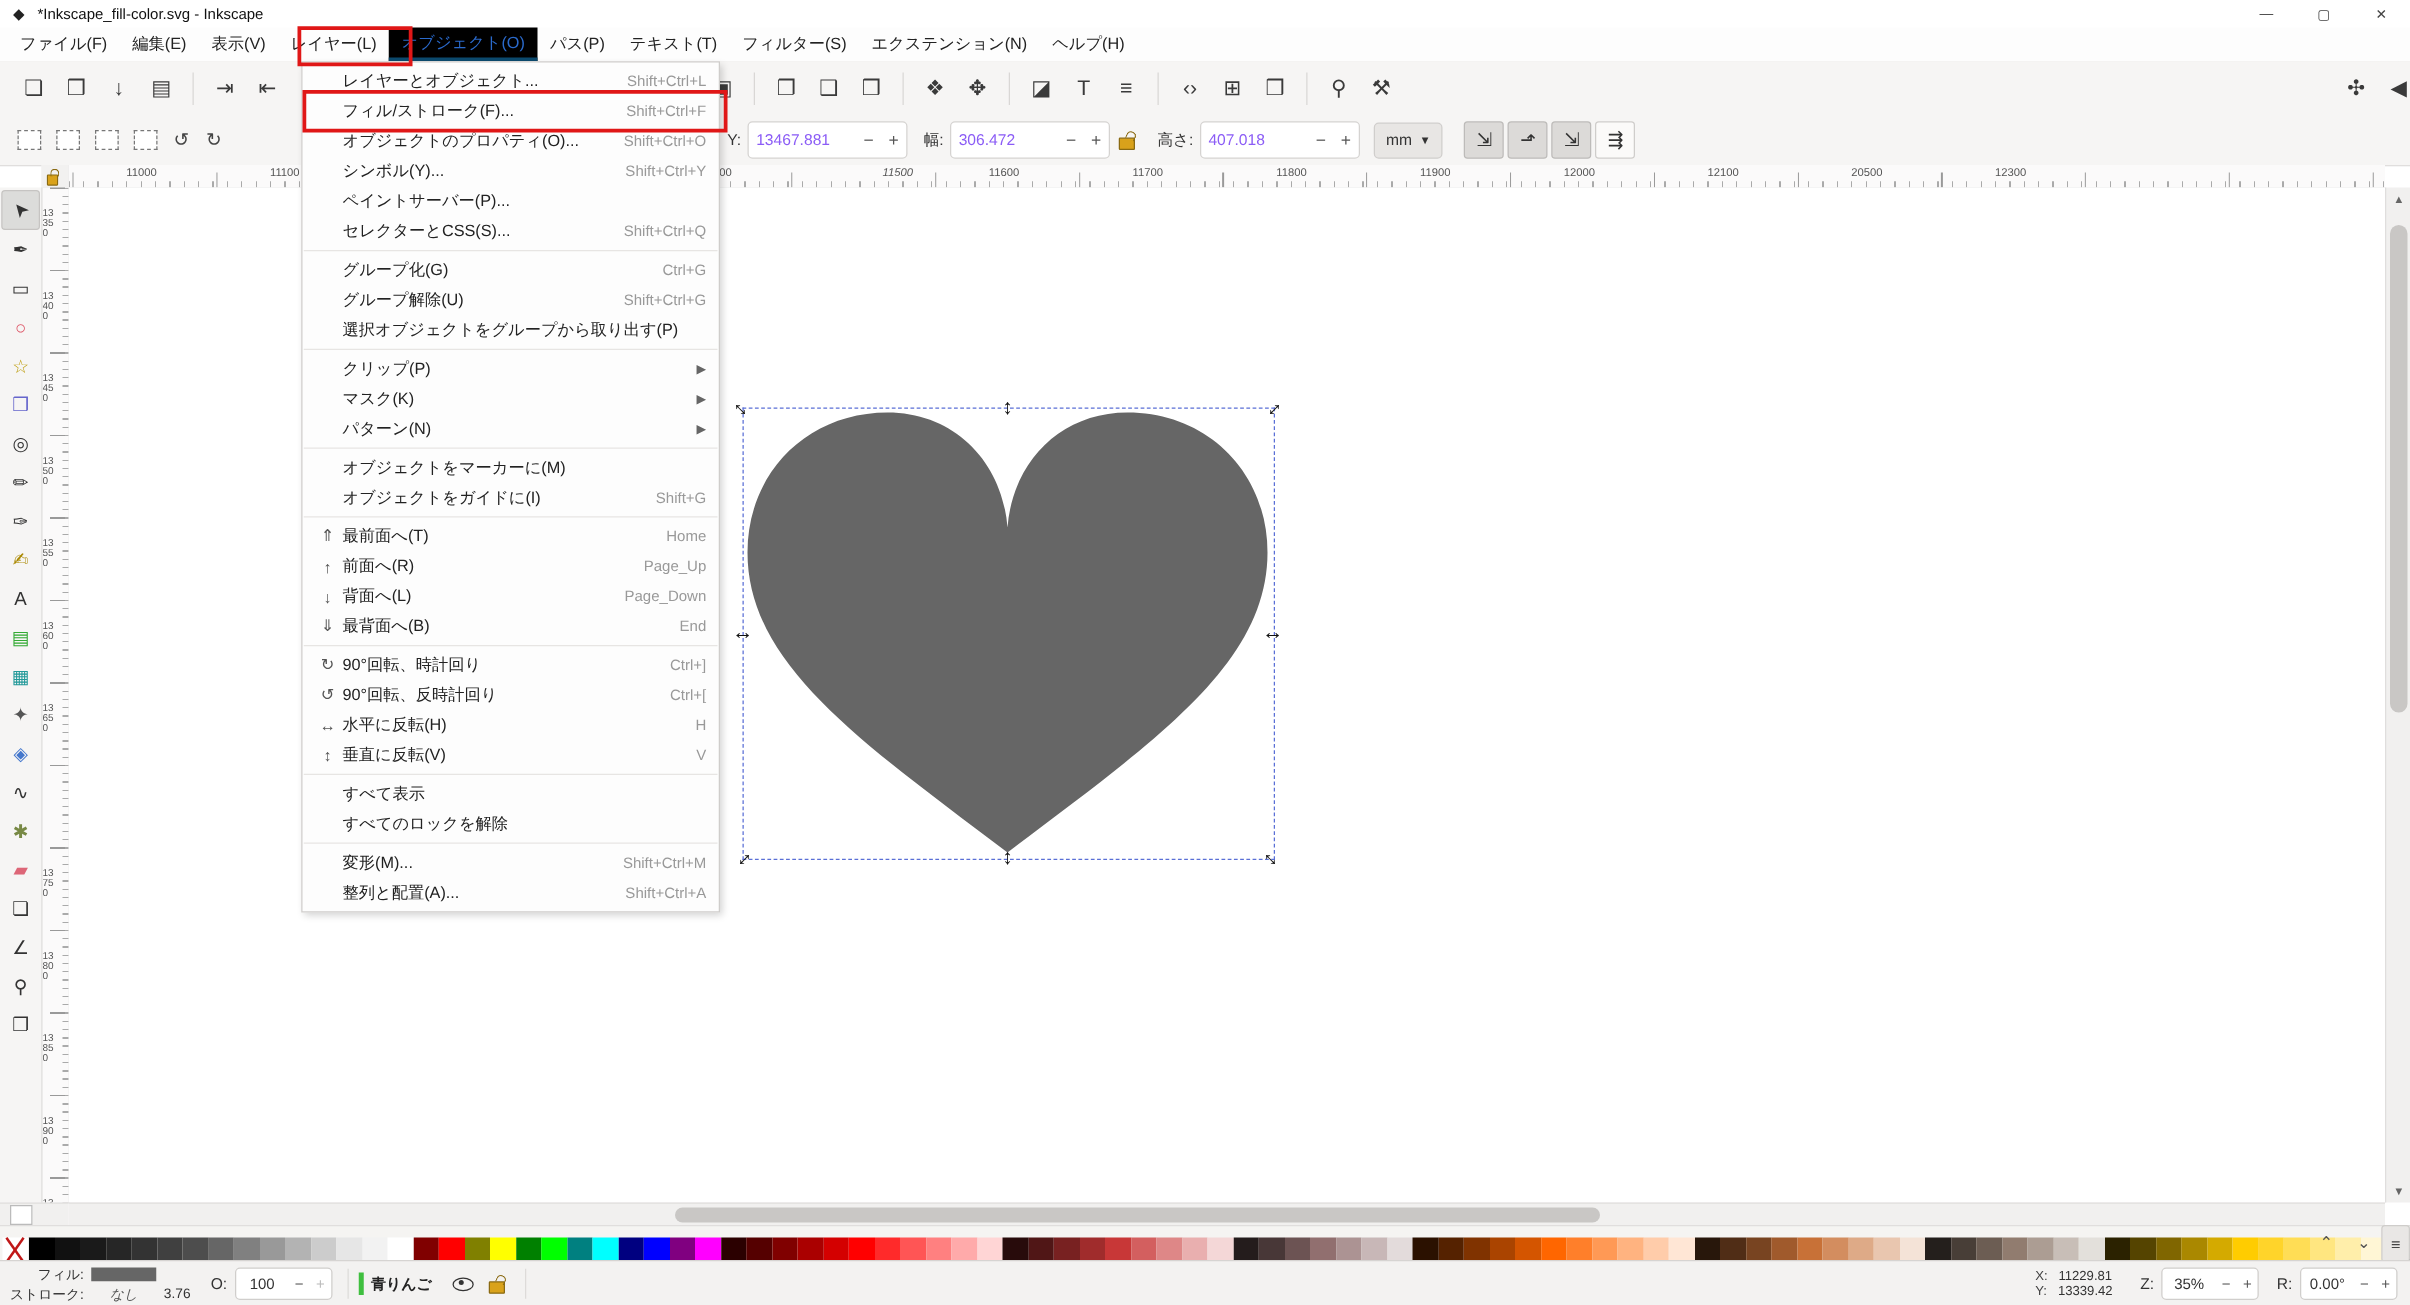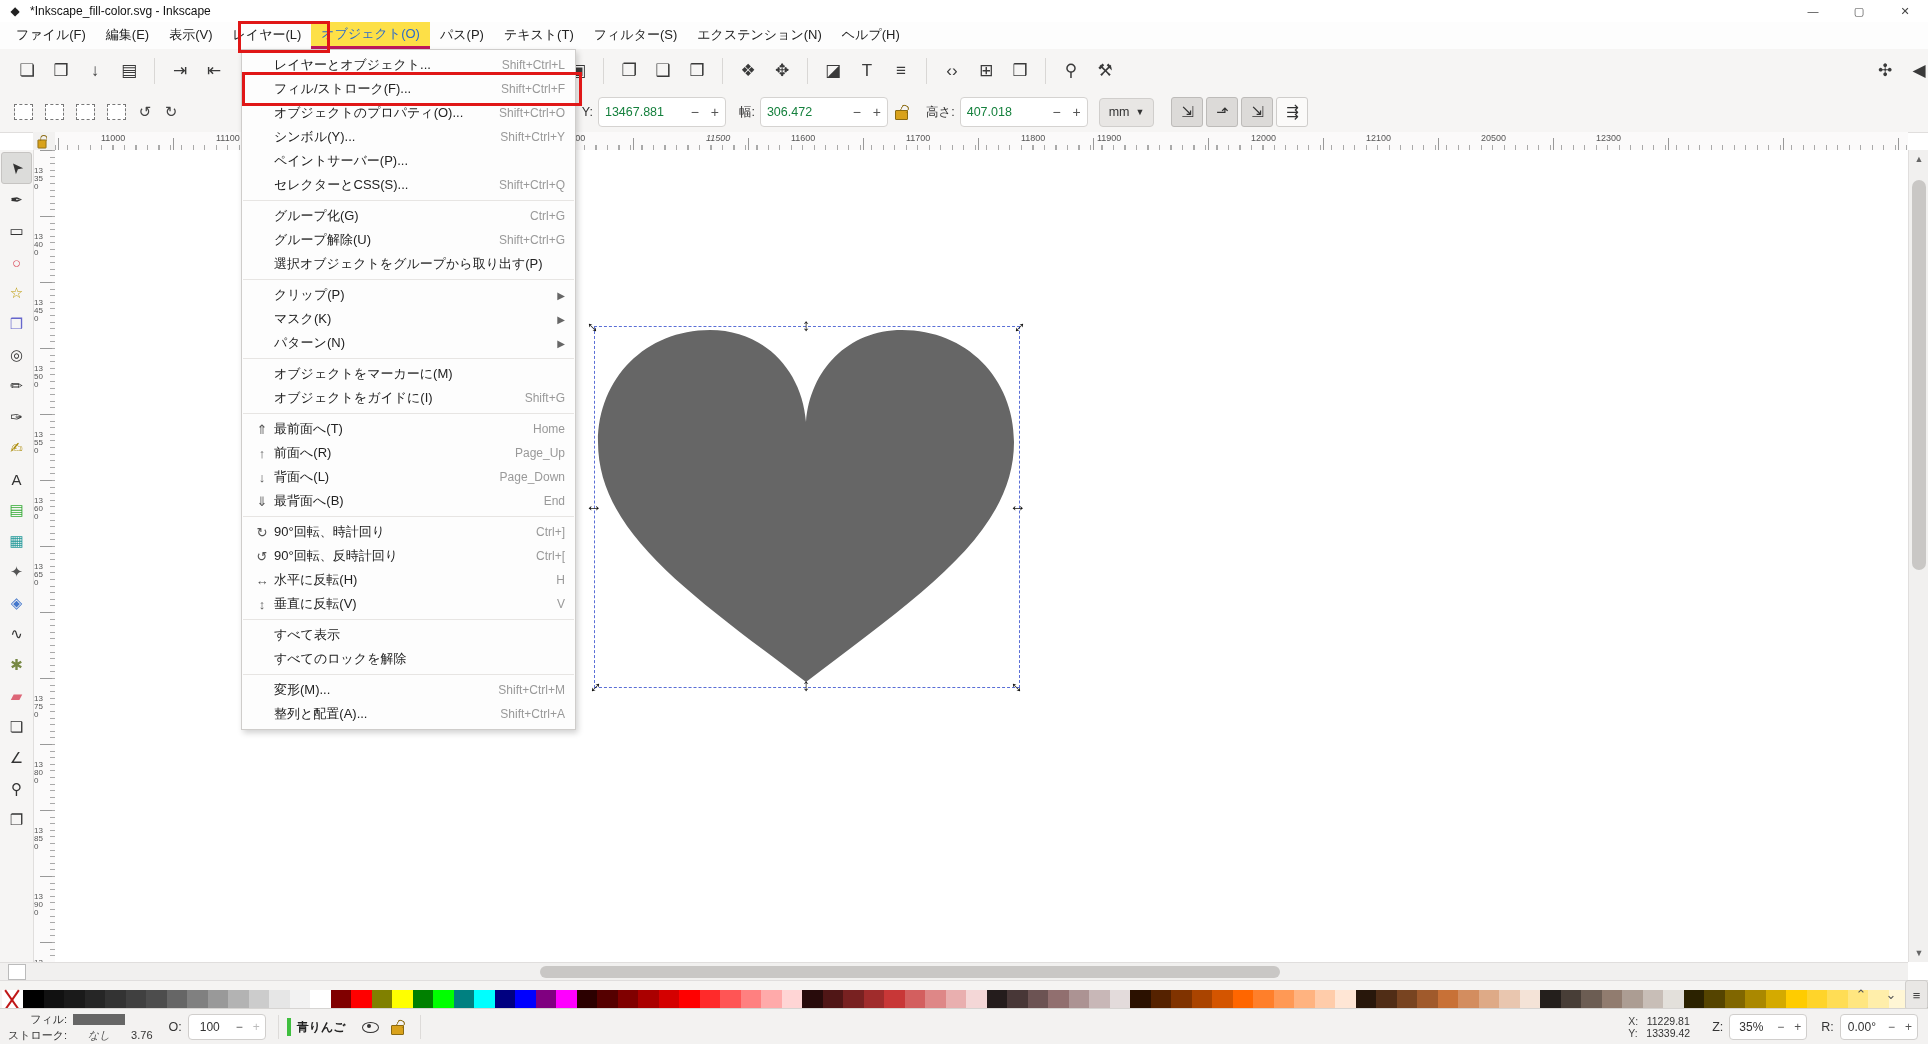--- a/index.html
+++ b/index.html
@@ -7,33 +7,33 @@
        font-family:"Liberation Sans","DejaVu Sans",sans-serif;font-size:13px;color:#222;}
   
   .titlebar{position:absolute;left:0;top:0;width:1928px;height:22px;background:#fff;display:flex;align-items:center;}
   .app-logo{width:18px;height:16px;margin-left:6px;color:#222;font-size:12px;line-height:16px;text-align:center;}
   .title-text{margin-left:6px;font-size:12px;color:#111;}
   .win-controls{position:absolute;right:0;top:0;height:22px;display:flex;}
   .win-btn{width:46px;height:22px;display:flex;align-items:center;justify-content:center;font-size:11px;color:#444;}
   
   .menubar{position:absolute;left:0;top:22px;width:1928px;height:27px;background:#fdfdfd;border-bottom:1px solid #e8e8e8;display:flex;align-items:stretch;padding-left:6px;}
   .menubar-item{padding:0 10px;line-height:26px;color:#222;}
-  .menubar-item.active{color:#2a6acc;border-bottom:3px solid #be185d;line-height:23px;background:#fde047;}
+  .menubar-item.active{color:#2a6acc;border-bottom:3px solid #0c4a6e;line-height:23px;background:#000000;}
   
   .commandbar{position:absolute;left:0;top:49px;width:1928px;height:43px;background:#f6f5f4;border-bottom:1px solid #e0dedd;display:flex;align-items:center;padding-left:10px;}
   .cmd-btn{width:34px;height:32px;display:flex;align-items:center;justify-content:center;font-size:17px;color:#3a3a3a;border-radius:3px;}
   .cmd-sep{width:1px;height:26px;background:#d9d7d5;margin:0 8px;}
   .cmd-gap{width:330px;}
   .cmd-right{position:absolute;right:2px;top:0;height:43px;display:flex;align-items:center;}
   
   .optionsbar{position:absolute;left:0;top:92px;width:1928px;height:40px;background:#f6f5f4;border-bottom:1px solid #e0dedd;display:flex;align-items:center;padding-left:8px;}
   .sel-ico{width:17px;height:14px;border:1px dashed #777;margin:0 6px;background:#fff;}
   .opt-ico{width:26px;height:26px;display:flex;align-items:center;justify-content:center;font-size:15px;color:#444;}
   .spin{display:flex;align-items:center;background:#fff;border:1px solid #d5d3d1;border-radius:4px;height:28px;margin:0 3px;}
-  .spin .entry{width:74px;padding:0 6px;font-size:12.5px;color:#15803d;text-align:left;}
+  .spin .entry{width:74px;padding:0 6px;font-size:12.5px;color:#8b5cf6;text-align:left;}
   .spin .sbtn{width:20px;text-align:center;color:#555;font-size:14px;}
   .opt-label{margin:0 2px 0 10px;font-size:12.5px;color:#333;}
   .unit-btn{display:flex;align-items:center;background:#e8e6e4;border:1px solid #d0cecc;border-radius:4px;height:27px;padding:0 9px;margin-left:8px;font-size:12.5px;color:#333;}
   .tglbtn{width:30px;height:28px;display:flex;align-items:center;justify-content:center;font-size:15px;color:#333;border:1px solid #cfcdcb;border-radius:3px;margin-left:3px;background:#fbfaf9;}
   .tglbtn.pressed{background:#dcdad8;border-color:#bdbbb9;}
   
   .hruler{position:absolute;left:55px;top:132px;width:1853px;height:18px;background:#fbfafa;border-bottom:1px solid #d8d8d8;
     background-image:repeating-linear-gradient(to right,#999 0 1px,transparent 1px 115px),repeating-linear-gradient(to right,#aaa 0 1px,transparent 1px 11.5px);
     background-size:100% 12px,100% 5px;background-position:left 3px bottom,left bottom;background-repeat:repeat-x;}
   .hruler-label{position:absolute;top:1px;font-size:9px;color:#555;}
@@ -264,21 +264,21 @@
   <div class="hruler" id="hruler">
       <span class="hruler-label" style="left: 46px;">11000</span>
       <span class="hruler-label" style="left: 161px;">11100</span>
       <span class="hruler-label" style="left: 276px;">11200</span>
       <span class="hruler-label" style="left: 391px;">11300</span>
       <span class="hruler-label" style="left: 506px;">11400</span>
       <span class="hruler-label" style="left: 651px; font-style: italic;">11500</span>
       <span class="hruler-label" style="left: 736px;">11600</span>
       <span class="hruler-label" style="left: 851px;">11700</span>
       <span class="hruler-label" style="left: 966px;">11800</span>
-      <span class="hruler-label" style="left: 1042px;">11900</span>
+      <span class="hruler-label" style="left: 1081px;">11900</span>
       <span class="hruler-label" style="left: 1196px;">12000</span>
       <span class="hruler-label" style="left: 1311px;">12100</span>
       <span class="hruler-label" style="left: 1426px;">20500</span>
       <span class="hruler-label" style="left: 1541px;">12300</span>
     </div>
   <div class="vruler" id="vruler">
       <span class="vruler-label" style="top: 17px;">13350</span>
       <span class="vruler-label" style="top: 83px;">13400</span>
       <span class="vruler-label" style="top: 149px;">13450</span>
       <span class="vruler-label" style="top: 215px;">13500</span>

